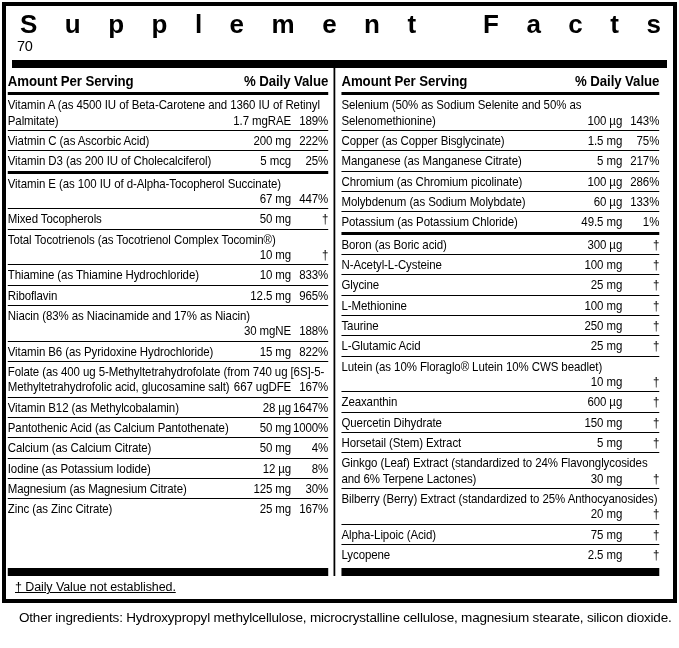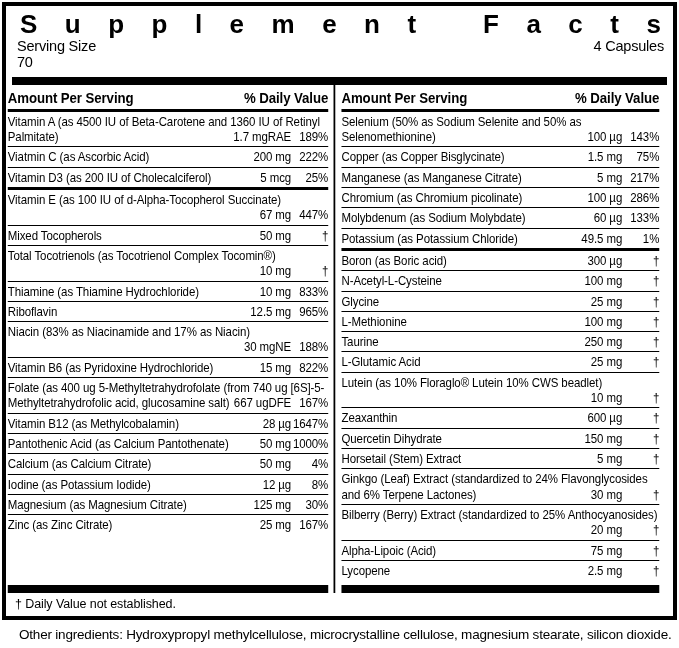--- a/index.html
+++ b/index.html
@@ -19,21 +19,21 @@
   .colhead { display:flex; justify-content:space-between; font-weight:700; font-size:15px; letter-spacing:-0.1px; padding:4px 0 3px 0; border-bottom:3px solid #000; }
   .row { border-top:1.5px solid #000; padding:2px 0 2px 0; font-size:13px; line-height:1.18; letter-spacing:-0.1px; }
   .colhead + .row { border-top:0; }
   .row.thick { border-top-width:3px; }
   .row::after { content:""; display:block; clear:both; }
   .name { }
   .amtgrp { float:right; white-space:nowrap; }
   .amt { display:inline-block; min-width:52px; text-align:right; }
   .dv  { display:inline-block; min-width:42px; text-align:right; }
   .colbar { margin-top:auto; height:8px; background:#000; }
-  .footnote { font-size:12.5px; letter-spacing:-0.1px; padding:4px 8px 5px 9px; }
+  .footnote { font-size:12.5px; letter-spacing:-0.1px; padding:4px 8px 5px 9px;text-decoration:underline; }
   .other { font-size:13.5px; letter-spacing:-0.2px; padding:7px 2px 0 19px; }
 </style>
 </head>
 <body>
 
 <div class="page">
   <div class="facts-box">
 
     <div class="head">
       <div class="title-row">
@@ -47,24 +47,20 @@
           <span>e</span>
           <span>n</span>
           <span>t</span>
           <span class="gap"></span>
           <span>F</span>
           <span>a</span>
           <span>c</span>
           <span>t</span>
           <span>s</span>
         </div>
-      <div class="serv">
-        <span>Serving Size</span>
-        <span>4 Capsules</span>
-      </div>
       <div class="serv">
         <span>70</span>
       </div>
     </div>
 
     <div class="bar"></div>
 
     <div class="cols-wrap">
       <div class="cols">
         <div class="col col-left" id="colLeft">

